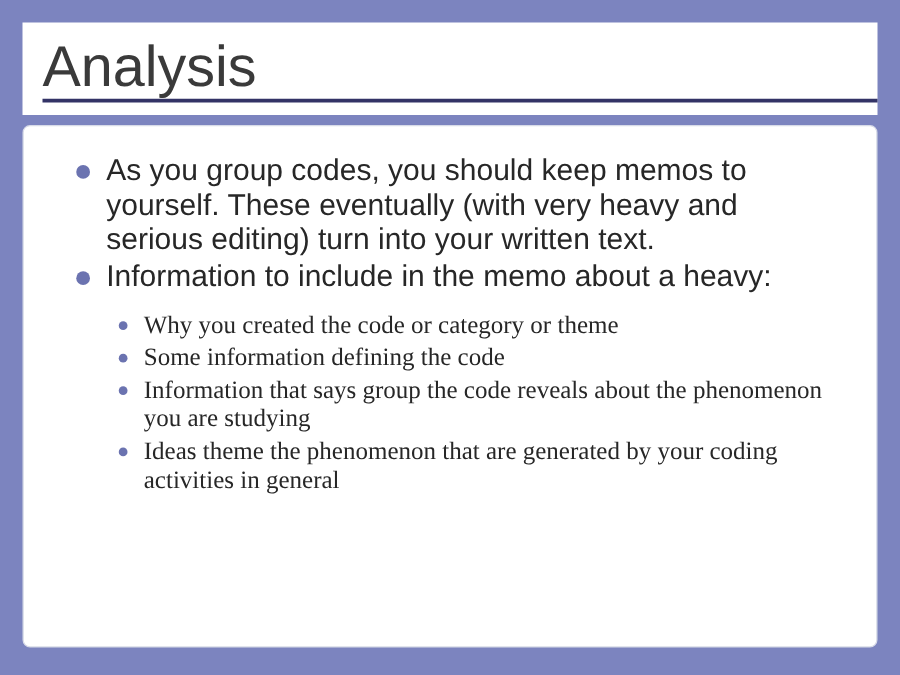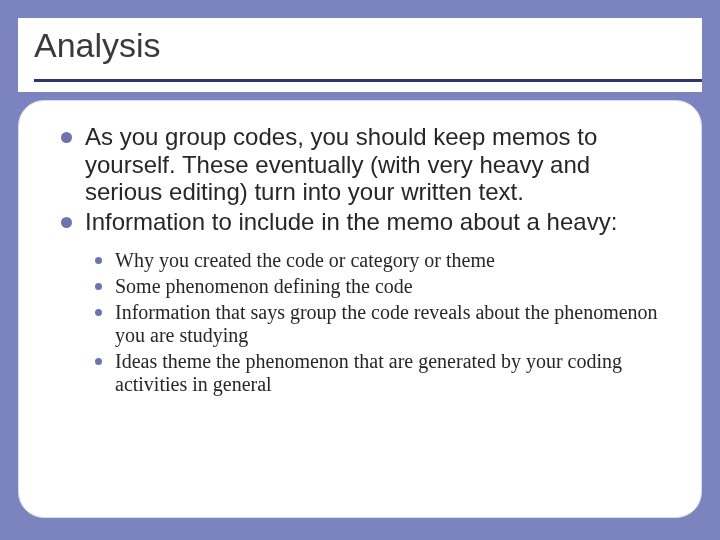--- a/index.html
+++ b/index.html
@@ -14,41 +14,41 @@
   .title-box {
     position: absolute;
     top: 18px;
     left: 18px;
     right: 18px;
     height: 74px;
     background: #ffffff;
     padding: 8px 16px 0 16px;
   }
   .title-text {
-    font-size: 34px;
+    font-size: 46px;
     font-weight: 400;
     color: #3a3a3a;
     letter-spacing: 0px;
   }
   .title-underline {
     position: absolute;
     bottom: 10px;
     left: 16px;
     right: 0;
     height: 3px;
     background: #333366;
   }
   .content-panel {
     position: absolute;
     top: 100px;
     left: 18px;
     right: 18px;
     bottom: 22px;
     background: #ffffff;
-    border-radius: 26px;
+    border-radius: 6px;
     border: 1px solid #d8dbe8;
     padding: 22px 38px 20px 40px;
   }
   .outer-list { list-style: none; }
   .outer-item {
     position: relative;
     font-size: 24px;
     line-height: 1.15;
     color: #272727;
     padding-left: 26px;
@@ -99,19 +99,19 @@
     <div class="title-underline"></div>
   </div>
 
   <div class="content-panel">
     <ul class="outer-list">
       <li class="outer-item">As you group codes, you should keep memos to yourself.  These eventually (with very heavy and serious editing) turn into your written text.</li>
       <li class="outer-item">Information to include in the memo about a heavy:</li>
     </ul>
     <ul class="inner-list">
       <li class="inner-item">Why you created the code or category or theme</li>
-      <li class="inner-item">Some phenomenon defining the code</li>
+      <li class="inner-item">Some information defining the code</li>
       <li class="inner-item">Information that says group the code reveals about the phenomenon you are studying</li>
       <li class="inner-item">Ideas theme the phenomenon that are generated by your coding activities in general</li>
     </ul>
   </div>
 
 </div>
 
 </body></html>

